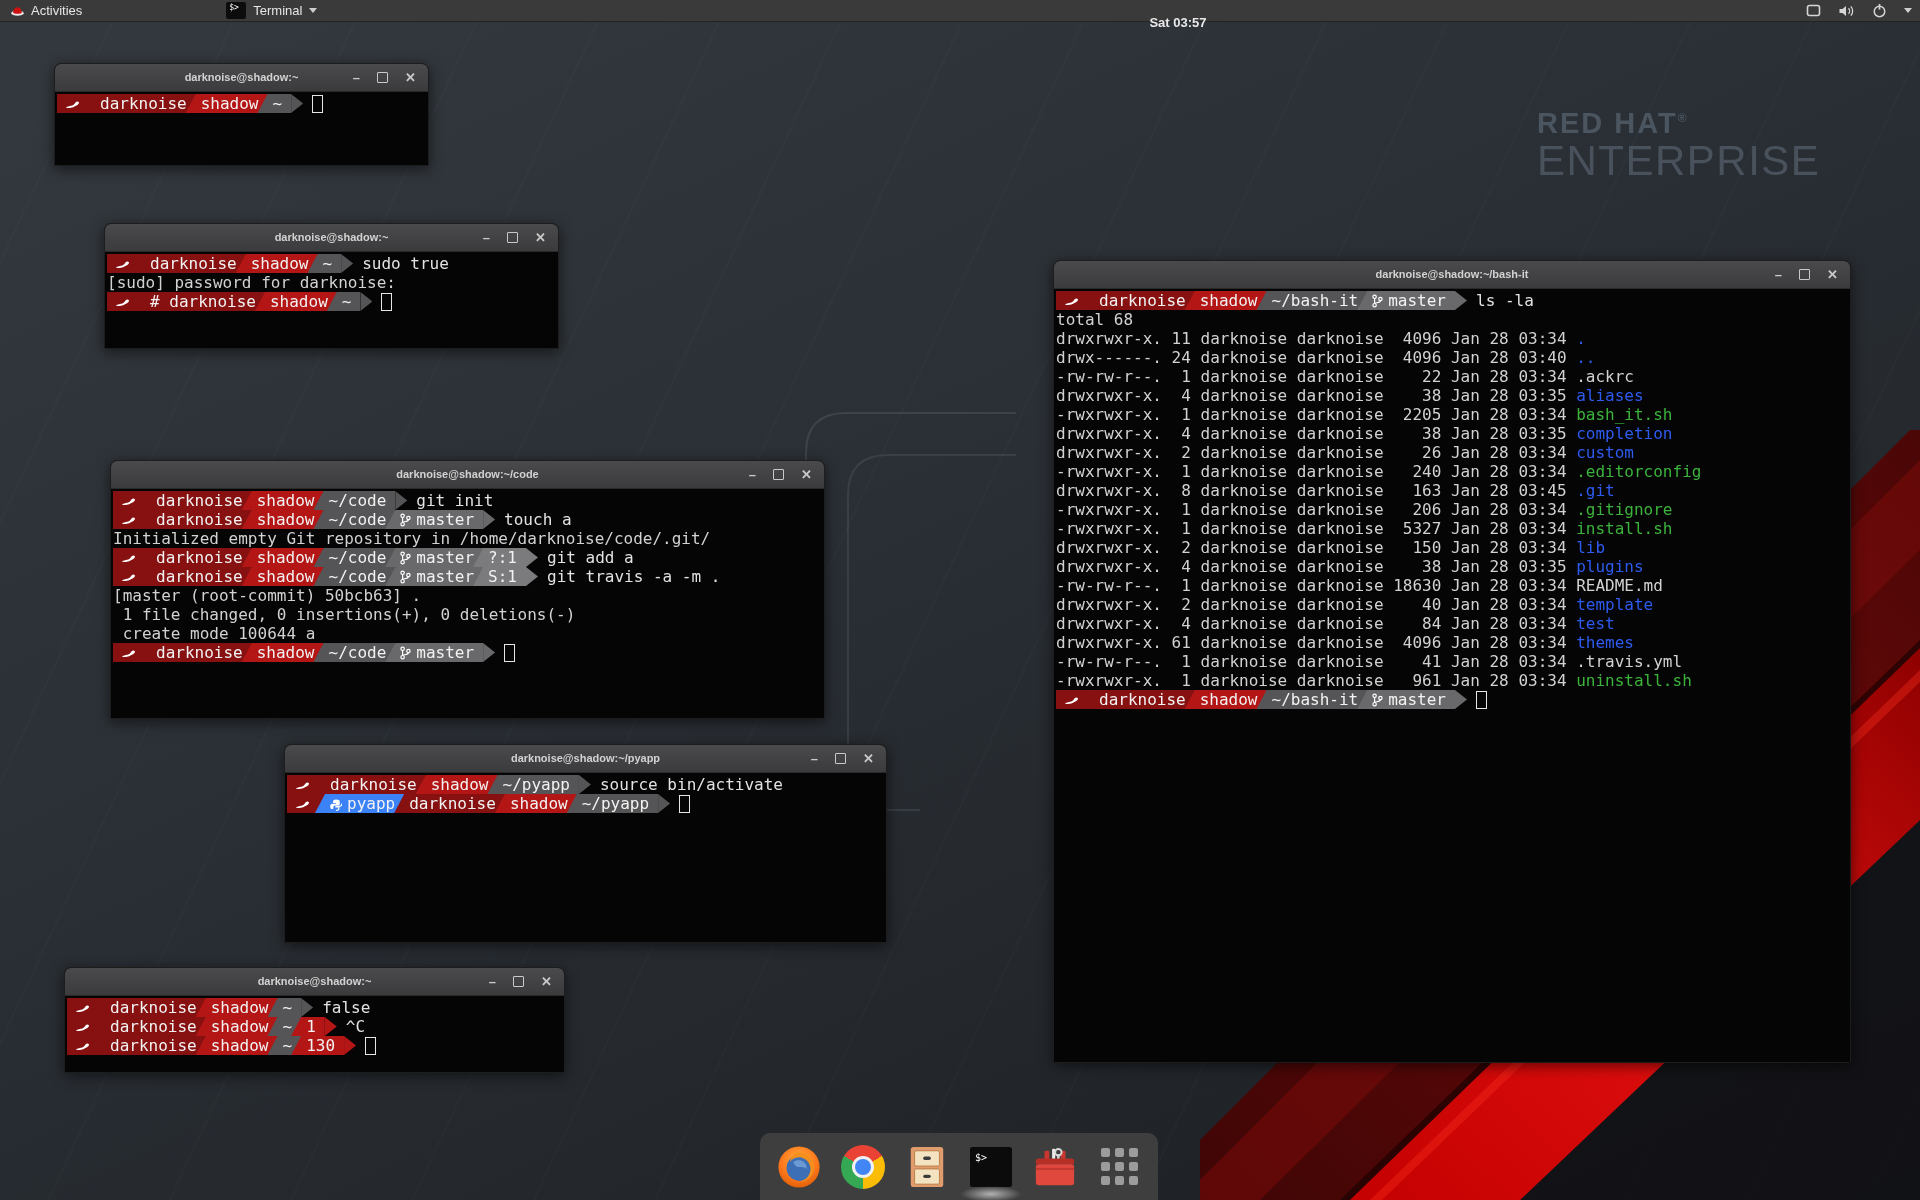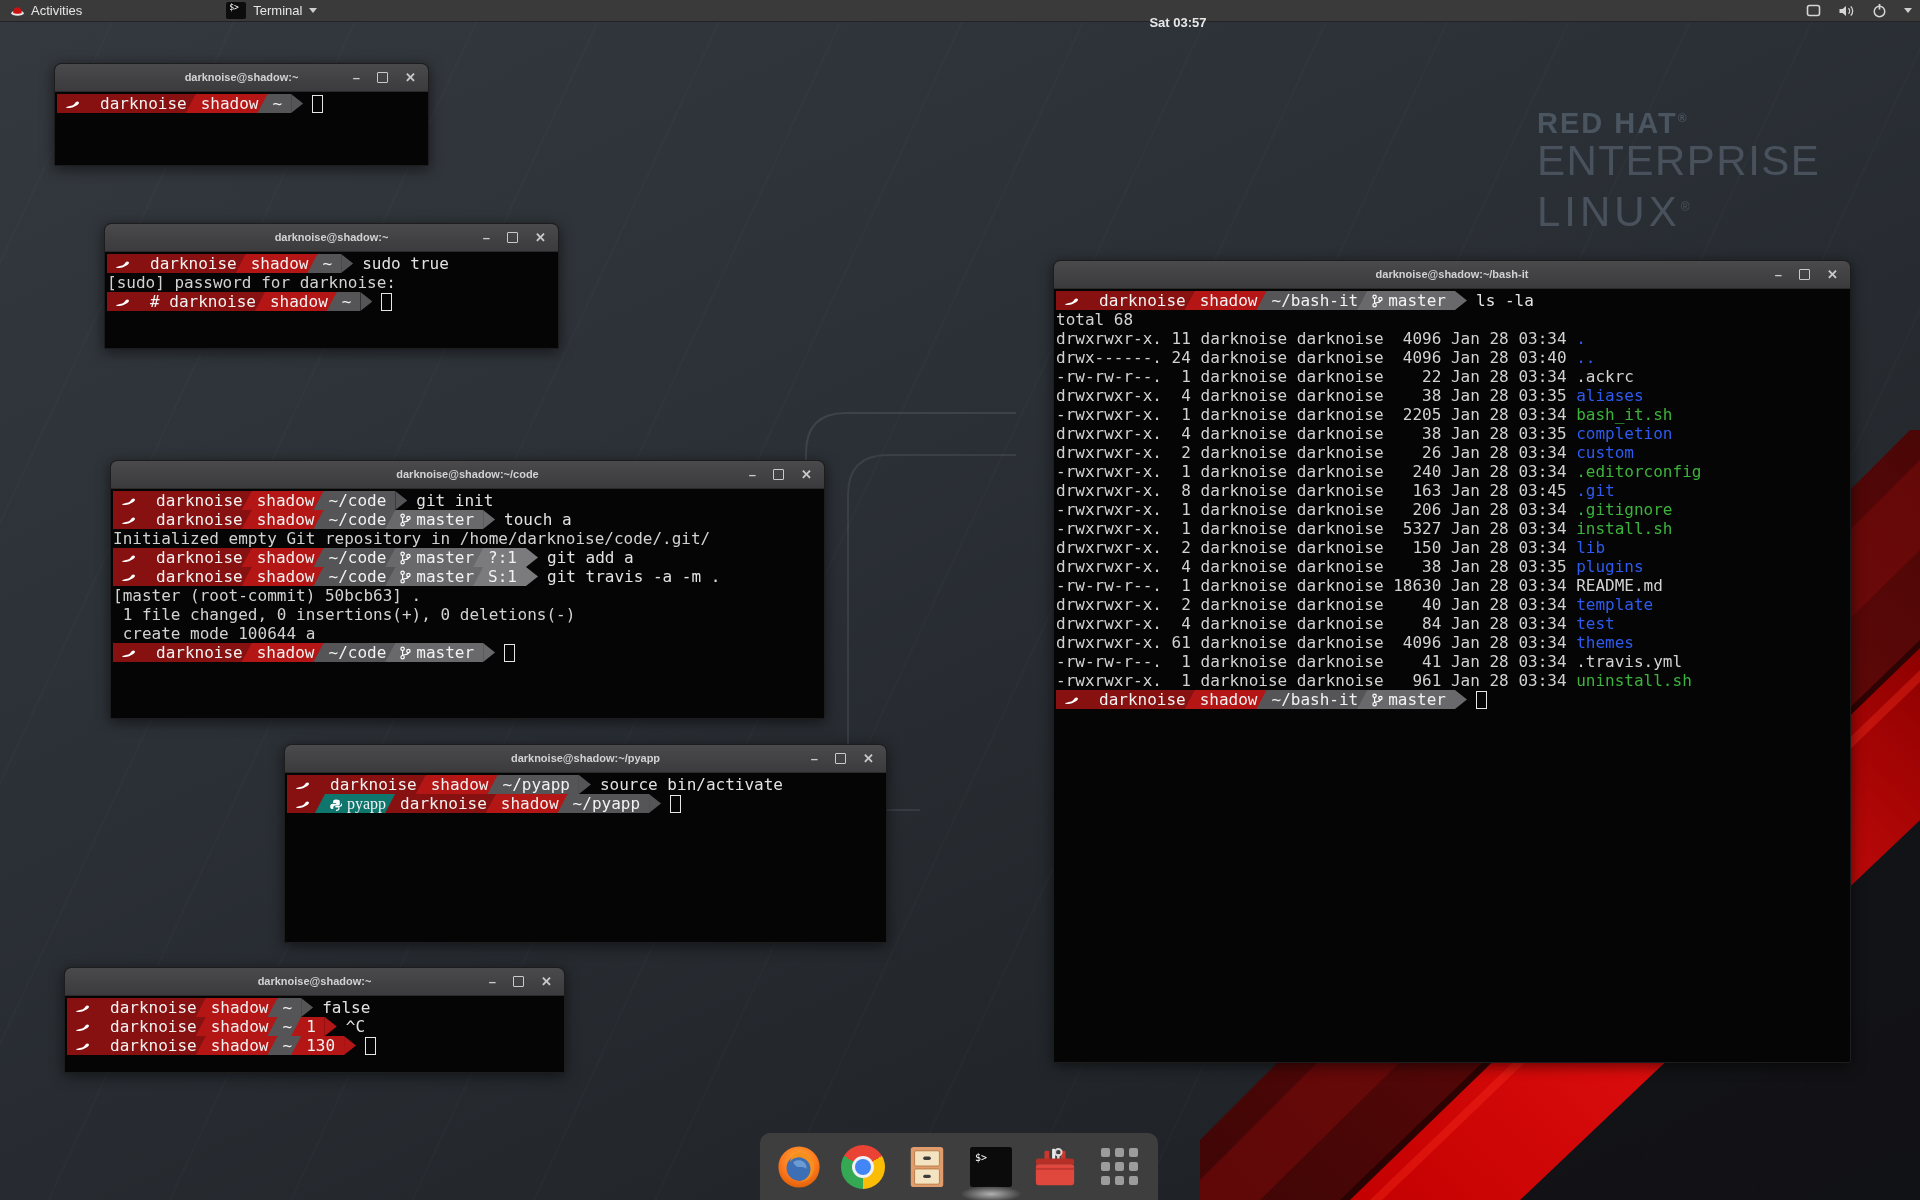--- a/index.html
+++ b/index.html
@@ -98,21 +98,20 @@
     <polygon points="-60,770 720,-10 720,390 320,770" fill="url(#gDark)"></polygon>
     <polygon points="-20,770 720,30 720,120 60,770" fill="#7a0b0b" opacity="0.55"></polygon>
     <polygon points="140,770 720,210 720,228 156,770" fill="#1c0202" opacity="0.7"></polygon>
     <polygon points="150,770 720,218 720,390 320,770" fill="url(#gBright)"></polygon>
     <polygon points="170,770 720,240 720,252 182,770" fill="#ff3020" opacity="0.35"></polygon>
   </svg>
 
   <div id="brand">
     <div class="brand-l1"><span>RED HAT</span><span class="brand-sup">®</span></div>
     <div class="brand-l2">ENTERPRISE</div>
-    <div class="brand-l3"><span>LINUX</span><span class="brand-sup">®</span></div>
   </div>
 
   <div id="windows">
       <div class="window" style="left: 54px; top: 63px; width: 373px; height: 101px;">
         <div class="titlebar">
           <span class="title">darknoise@shadow:~</span>
           <div class="controls">
             <span class="wbtn">–</span>
             <span class="wbtn max"></span>
             <span class="wbtn">✕</span>
@@ -210,21 +209,21 @@
             <span class="wbtn max"></span>
             <span class="wbtn">✕</span>
           </div>
         </div>
         <div class="term" style="height: 170px;">
           <div class="tline"><span class="seg first" style="background: rgb(135, 17, 17);"><svg class="segicon" width="15" height="11" viewBox="0 0 15 11">
                 <path d="M.8 7.6c1.6-1.2 3.6-1.3 5.3-1.8 1.7-.5 2.8-1.2 3.7-2.4.8-1.1 1.3-2 2.6-2 1.1 0 1.9.9 1.5 1.9-.5 1.5-2.8 2.7-5.3 3.6-2.5.9-6.3 1.6-7.8.7z" fill="#fff"></path>
               </svg></span><span class="seg" style="background: rgb(135, 17, 17);">darknoise</span><span class="seg" style="background: rgb(180, 22, 22);">shadow</span><span class="seg" style="background: rgb(85, 85, 87);">~/pyapp</span><span class="p-arrow" style="background: rgb(85, 85, 87);"></span><span class="cmd">source bin/activate</span></div>
           <div class="tline"><span class="seg first" style="background: rgb(135, 17, 17);"><svg class="segicon" width="15" height="11" viewBox="0 0 15 11">
                 <path d="M.8 7.6c1.6-1.2 3.6-1.3 5.3-1.8 1.7-.5 2.8-1.2 3.7-2.4.8-1.1 1.3-2 2.6-2 1.1 0 1.9.9 1.5 1.9-.5 1.5-2.8 2.7-5.3 3.6-2.5.9-6.3 1.6-7.8.7z" fill="#fff"></path>
-              </svg></span><span class="seg" style="background: #0f766e; font-family: Liberation Serif, serif;"><svg class="segicon" width="12" height="12" viewBox="0 0 12 12">
+              </svg></span><span class="seg" style="background: #3b82f6;"><svg class="segicon" width="12" height="12" viewBox="0 0 12 12">
                 <g fill="#fff">
                   <path d="M6 .6C4 .6 3.1 1.5 3.1 2.7v1.4h3v.6H2.2C1.1 4.7.2 5.6.2 7.4s.9 2.7 2 2.7h1.1V8.5c0-1 .9-1.9 1.9-1.9h2.9c.9 0 1.7-.8 1.7-1.8V2.7C9.8 1.5 8.9.6 6 .6z"></path>
                   <path d="M6 11.4c2 0 2.9-.9 2.9-2.1V7.9h-3v-.6h3.9c1.1 0 2-.9 2-2.7" fill="none" stroke="#fff" stroke-width="1.1"></path>
                 </g>
               </svg>pyapp</span><span class="seg" style="background: rgb(135, 17, 17);">darknoise</span><span class="seg" style="background: rgb(180, 22, 22);">shadow</span><span class="seg" style="background: rgb(85, 85, 87);">~/pyapp</span><span class="p-arrow" style="background: rgb(85, 85, 87);"></span><span class="cursor"></span></div>
         </div>
       </div>
       <div class="window" style="left: 64px; top: 967px; width: 499px; height: 104px;">
         <div class="titlebar">
           <span class="title">darknoise@shadow:~</span>

